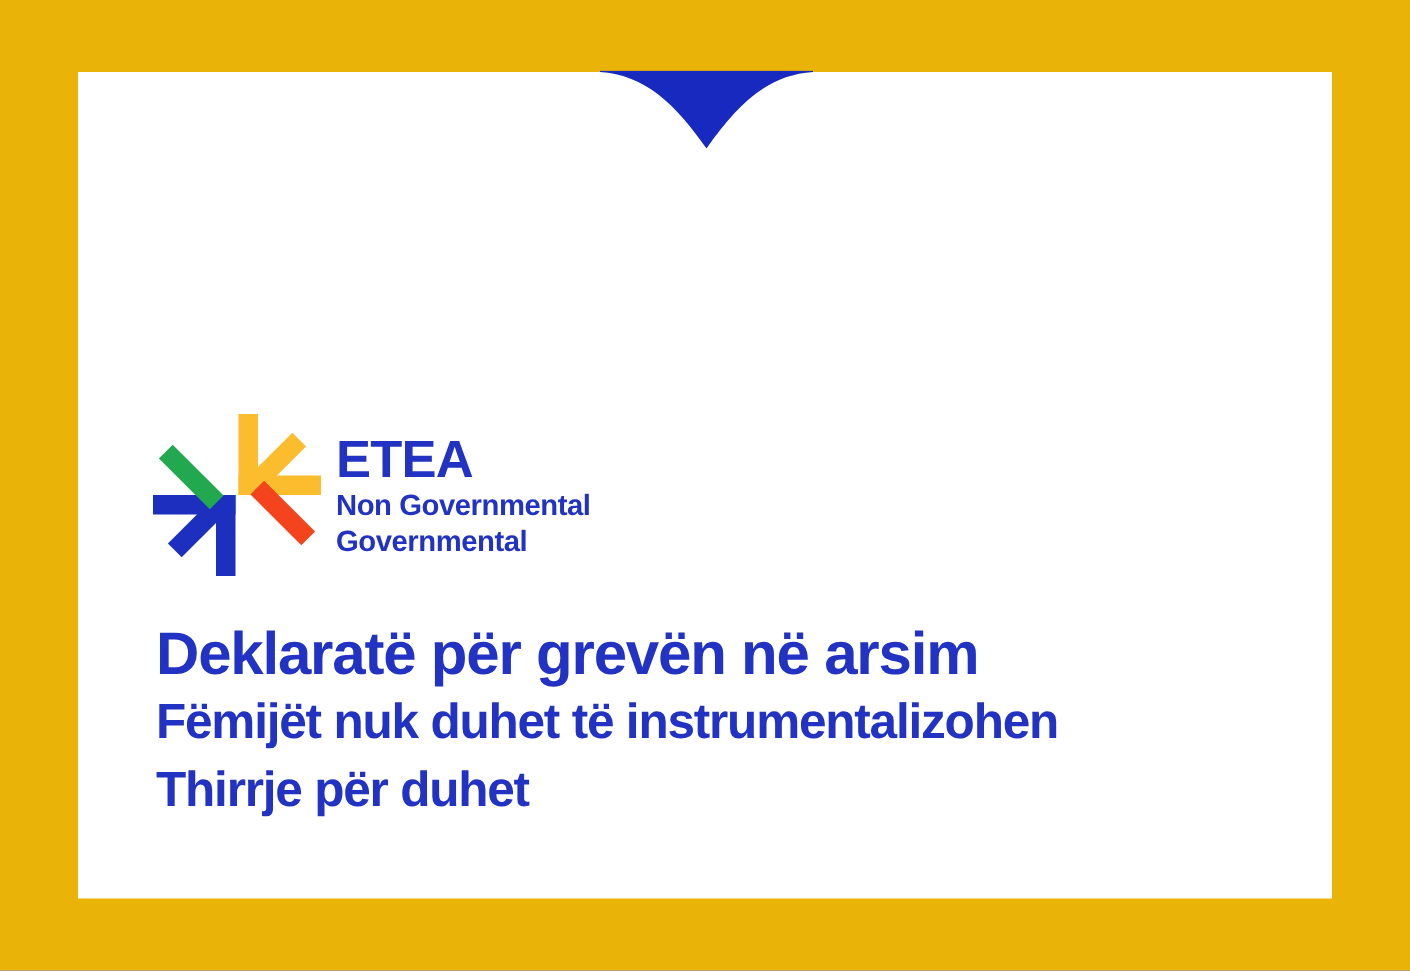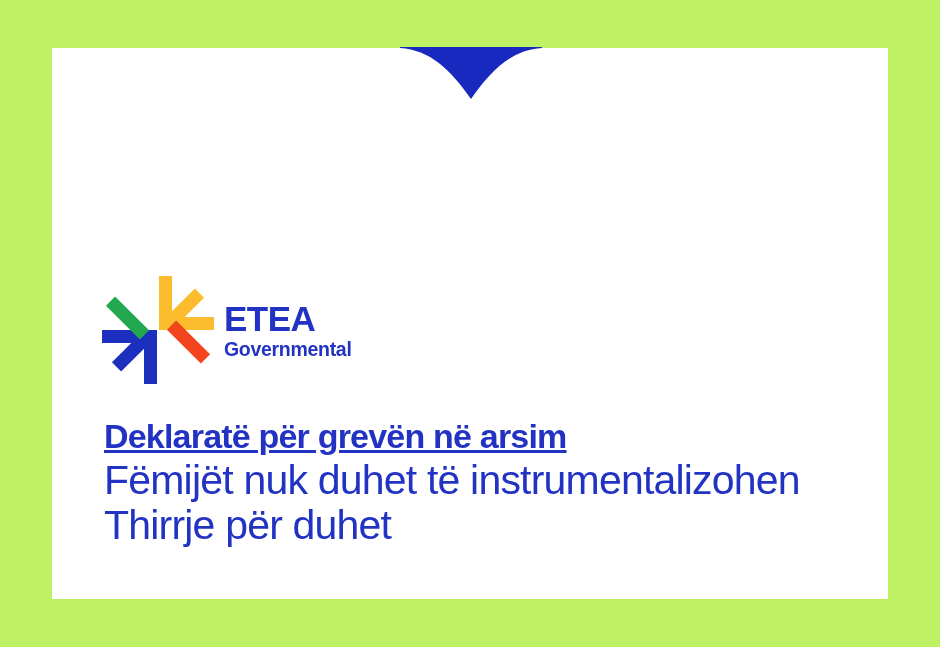--- a/index.html
+++ b/index.html
@@ -12,21 +12,21 @@
     height: 647px;
     overflow: hidden;
     font-family: "Liberation Sans", sans-serif;
     background: #1729be;
   }
 
   #poster {
     position: relative;
     width: 940px;
     height: 647px;
-    background: #bef264;
+    background: #eab308;
   }
 
   
   #card {
     position: absolute;
     left: 52px;
     top: 48px;
     width: 836px;
     height: 551px;
     background: #ffffff;
@@ -90,27 +90,26 @@
     width: 780px;
   }
   .headline {
     color: #2233c4;
     font-family: "Liberation Sans", sans-serif;
     letter-spacing: -0.8px;
     white-space: nowrap;
   }
   #headline-1 {
     font-weight: 700;
-    font-size: 34px;
+    font-size: 40px;
     line-height: 44px;
-    text-decoration: underline;
   }
   #headline-2, #headline-3 {
-    font-weight: 400;
-    font-size: 41px;
+    font-weight: 700;
+    font-size: 33px;
     line-height: 45px;
   }
 </style>
 </head>
 <body>
 
 <div id="poster">
 
   <div id="card"></div>
 
@@ -139,20 +138,21 @@
 
         <rect x="19" y="20" width="13" height="48" transform="rotate(-45 25.5 44)" fill="#22a94f"></rect>
 
         <rect x="80" y="44" width="13" height="48" transform="rotate(-45 86.5 68)" fill="#f4441e"></rect>
       </svg>
     </div>
 
     <div id="logo-wordmark">
       <div id="logo-title">ETEA</div>
       <div id="logo-sub">
+        <div>Non Governmental</div>
         <div>Governmental</div>
       </div>
     </div>
 
   </div>
 
   <div id="headlines">
     <div class="headline" id="headline-1">Deklaratë për grevën në arsim</div>
     <div class="headline" id="headline-2">Fëmijët nuk duhet të instrumentalizohen</div>
     <div class="headline" id="headline-3">Thirrje për duhet</div>

